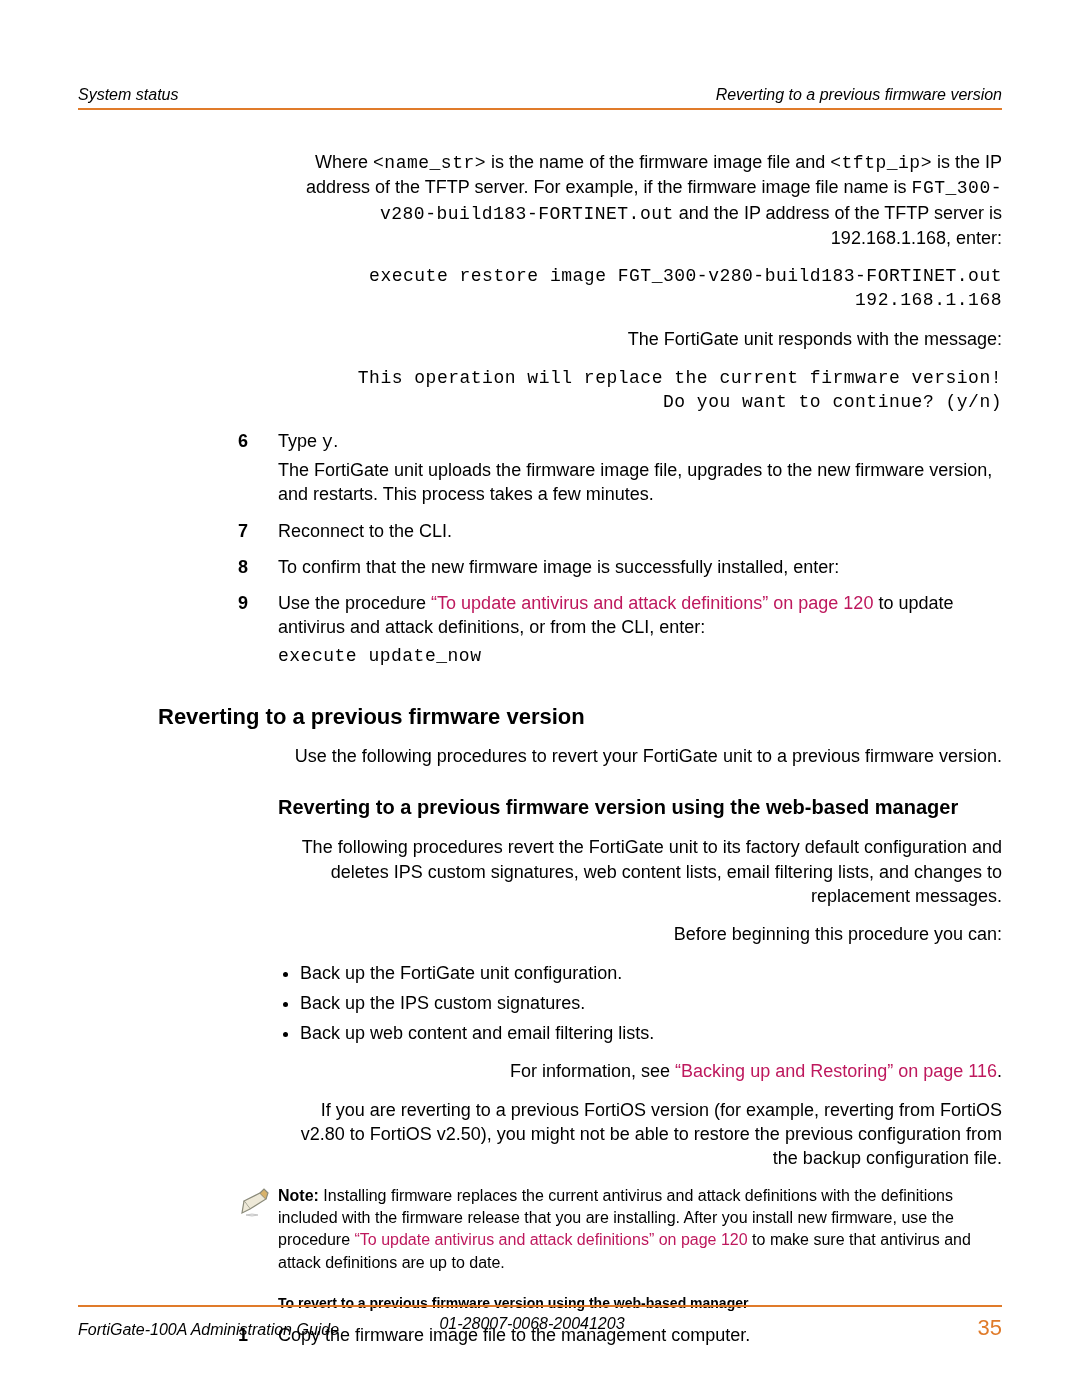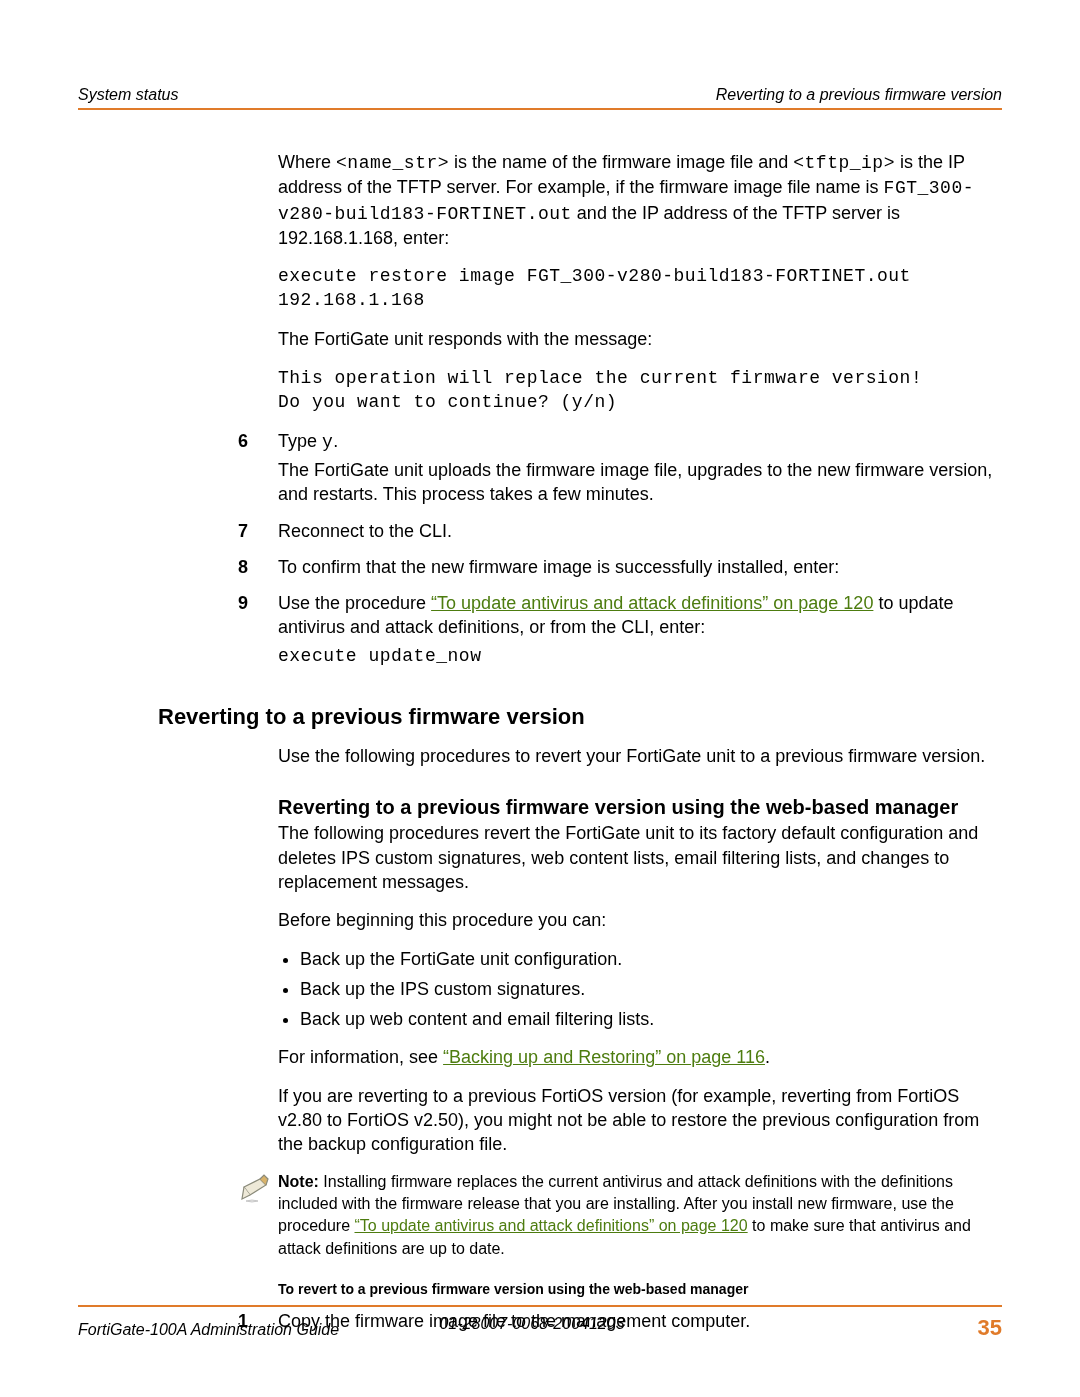--- a/index.html
+++ b/index.html
@@ -27,21 +27,21 @@
     border-bottom: 2px solid #e07b2a;
     margin-top: 0;
     margin-bottom: 40px;
   }
   .body-col {
     margin-left: 200px;   
     font-size: 18px;
     line-height: 1.35;
   }
   .mono { font-family: "Courier New", Courier, monospace; letter-spacing: 0.5px; }
-  .para { margin-bottom: 14px; }
+  .para { margin-bottom: 14px; text-align: right; }
   .step {
     display: flex;
     margin-bottom: 8px;
   }
   .step-num {
     width: 40px;
     margin-left: -40px;
     text-align: left;
     font-weight: bold;
     font-size: 18px;
@@ -57,33 +57,34 @@
     margin-left: 80px;
     font-size: 22px;
     font-weight: bold;
     margin-top: 32px;
     margin-bottom: 14px;
   }
   .h3 {
     font-size: 20px;
     font-weight: bold;
     margin-top: 26px;
+    margin-bottom: 14px;
   }
   .h4 {
     font-size: 14px;
     font-weight: bold;
     margin-top: 20px;
     margin-bottom: 10px;
   }
   .bullets {
     margin: 8px 0 14px 0;
     padding-left: 22px;
   }
   .bullets li { margin-bottom: 6px; font-size: 18px; }
-  .link { color: #4d7c0f; text-decoration: underline; }
+  .link { color: #be185d; }
   .note-row {
     display: flex;
     align-items: flex-start;
     margin-top: 14px;
     margin-bottom: 14px;
   }
   .note-icon {
     width: 40px;
     margin-left: -40px;
     flex: 0 0 40px;
@@ -112,21 +113,21 @@
   }
   .footer-left { font-style: italic; }
   .footer-center {
     font-style: italic;
     position: absolute;
     left: 0;
     right: 16px;
     text-align: center;
     pointer-events: none;
   }
-  .footer-right { color: #e07b2a; font-weight: bold; font-size: 22px; }
+  .footer-right { color: #e07b2a; font-weight: normal; font-size: 22px; }
 </style>
 </head>
 <body>
 
 <div class="page">
 
   <div class="header-row">
     <span>System status</span>
     <span>Reverting to a previous firmware version</span>
   </div>

